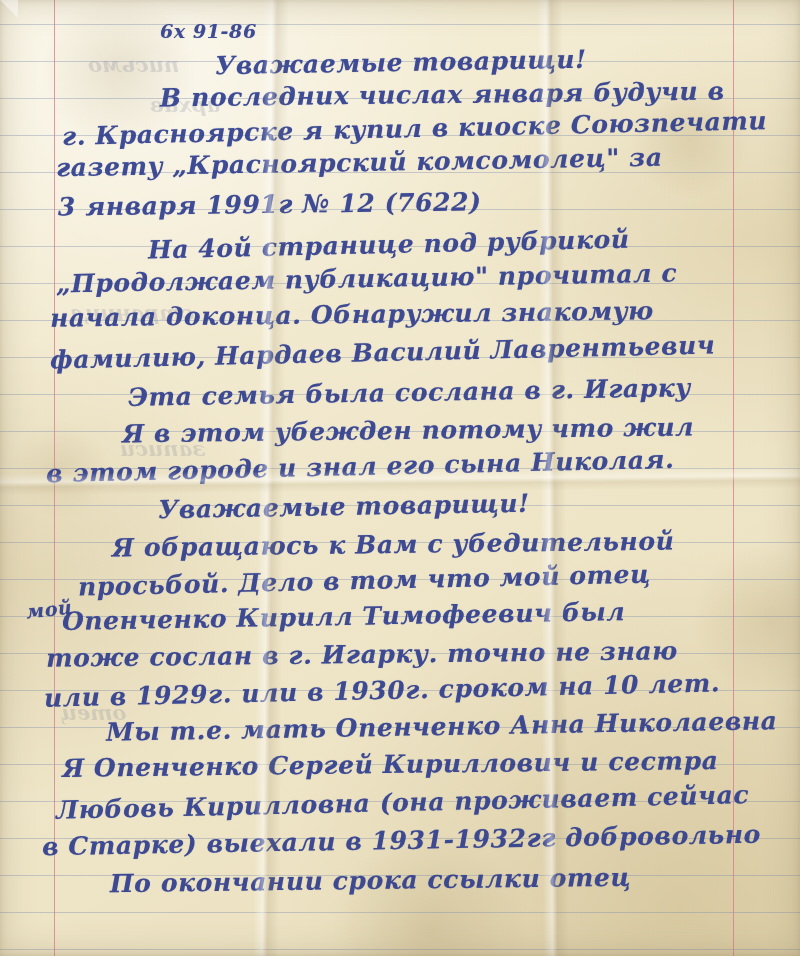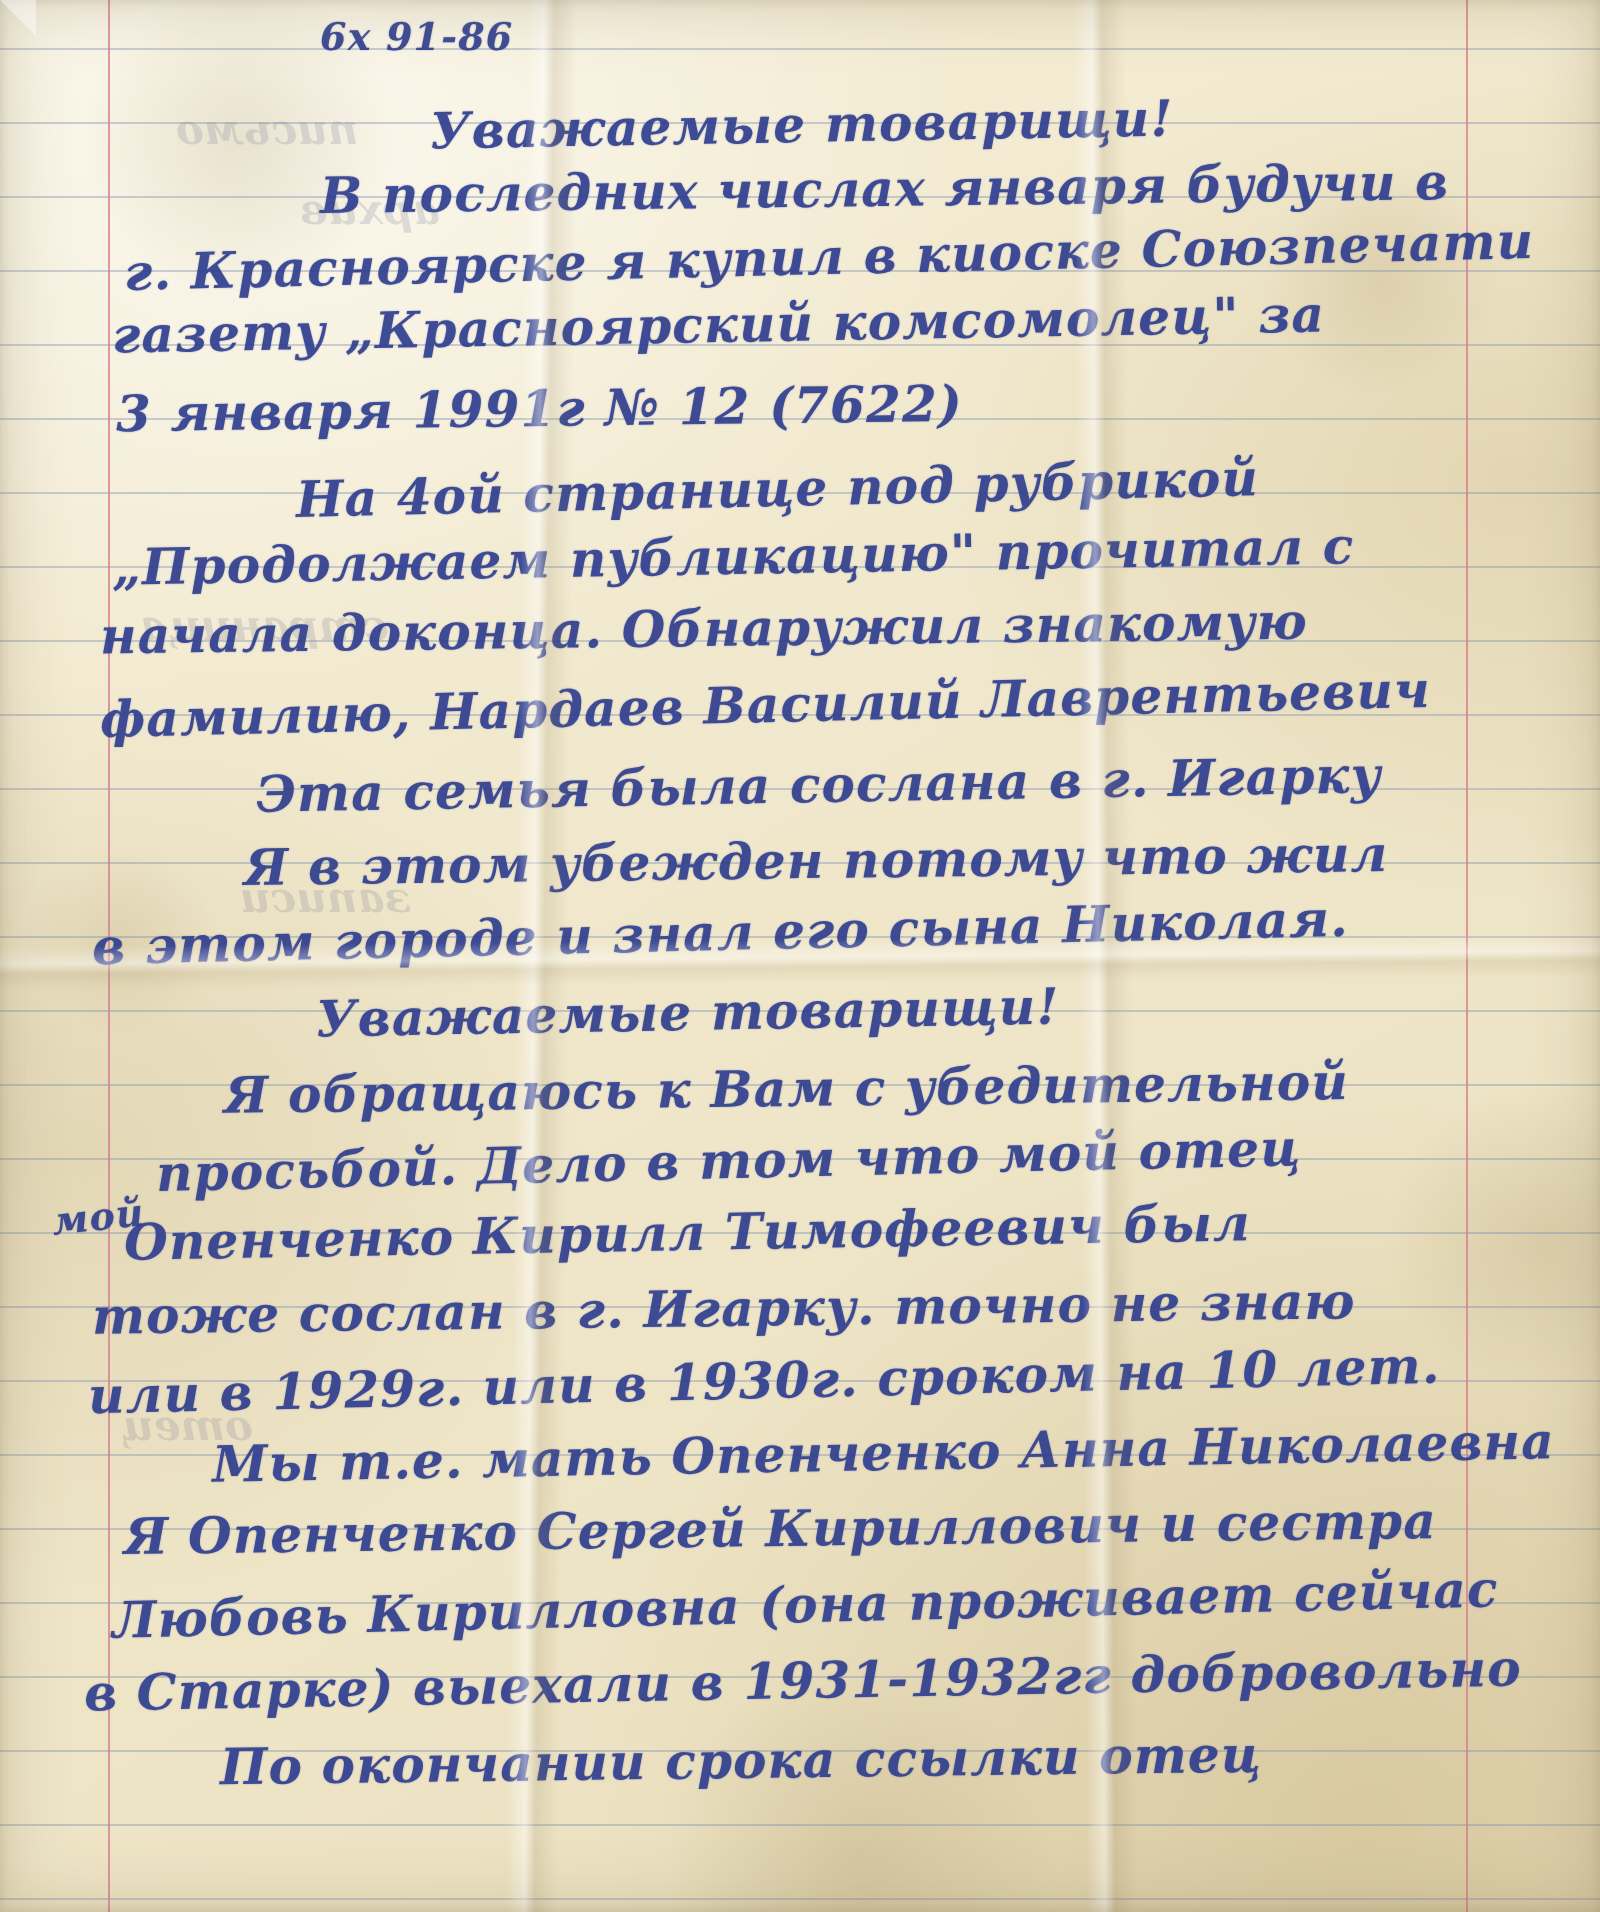--- a/index.html
+++ b/index.html
@@ -179,21 +179,21 @@
   <div class="margin-line margin-right"></div>
 
   <div id="ghost-layer">
       <div class="ghost" style="left: 88px; top: 52px;">письмо</div>
       <div class="ghost" style="left: 150px; top: 92px;">архив</div>
       <div class="ghost" style="left: 70px; top: 300px;">страница</div>
       <div class="ghost" style="left: 120px; top: 436px;">записи</div>
       <div class="ghost" style="left: 60px; top: 700px;">отец</div>
     </div>
 
-  <div class="hand small" style="left:160px; top:8px;">6х 91-86</div>
+  <div class="hand small" style="left:160px; top:20px;">6х 91-86</div>
 
   <div id="text-layer">
       <div class="hand big" style="left: 215px; top: 48px; transform: rotate(-1deg);">Уважаемые товарищи!</div>
       <div class="hand big" style="left: 160px; top: 80px; transform: rotate(-0.7deg);">В последних числах января будучи в</div>
       <div class="hand big" style="left: 62px; top: 114px; transform: rotate(-1.3deg);">г. Красноярске я купил в киоске Союзпечати</div>
       <div class="hand big" style="left: 56px; top: 148px; transform: rotate(-1deg);">газету „Красноярский комсомолец" за</div>
       <div class="hand big" style="left: 58px; top: 190px; transform: rotate(-0.7deg);">3 января 1991г  № 12 (7622)</div>
       <div class="hand big" style="left: 148px; top: 230px; transform: rotate(-1.3deg);">На 4ой странице под рубрикой</div>
       <div class="hand big" style="left: 56px; top: 264px; transform: rotate(-1deg);">„Продолжаем публикацию" прочитал с</div>
       <div class="hand big" style="left: 50px; top: 300px; transform: rotate(-0.7deg);">начала доконца. Обнаружил знакомую</div>

